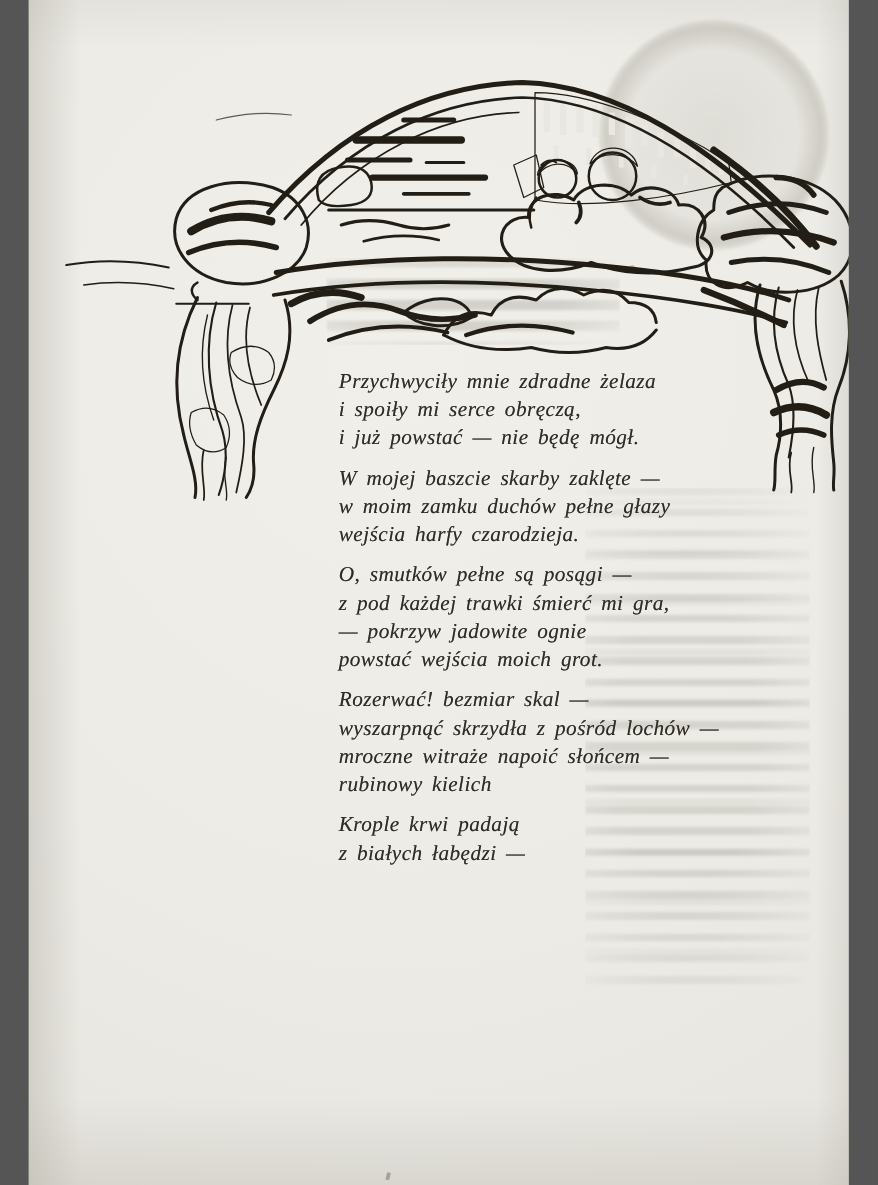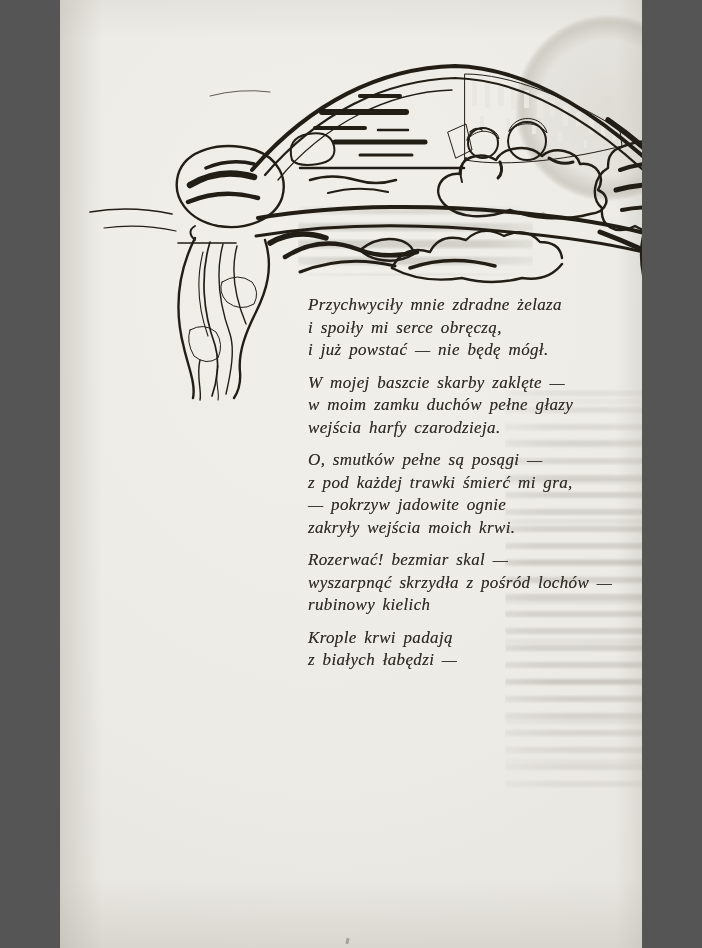--- a/index.html
+++ b/index.html
@@ -1,18 +1,18 @@
 <!DOCTYPE html>
 <html><head>
 <meta charset="utf-8">
 <style>
   html,body{margin:0;padding:0;background:#555;}
   .page{
     position:relative;
-    width:582px;height:948px;
+    width:656px;height:948px;
     margin:0 auto;
     overflow:hidden;
     background-image:
       linear-gradient(90deg, rgba(183,179,169,.45) 0, rgba(183,179,169,0) 42px),
       linear-gradient(270deg, rgba(183,179,169,.28) 0, rgba(183,179,169,0) 26px),
       linear-gradient(0deg, rgba(183,179,169,.32) 0, rgba(183,179,169,0) 70px),
       linear-gradient(180deg, rgba(200,197,189,.25) 0, rgba(200,197,189,0) 40px),
       radial-gradient(120% 90% at 45% 30%, #f0efea 0%, #ecebe6 55%, #e5e3dd 100%);
   }
   .stamp{
@@ -201,25 +201,26 @@
       </div>
       <div class="stanza">
         <div>W mojej baszcie skarby zaklęte —</div>
         <div>w moim zamku duchów pełne głazy</div>
         <div>wejścia harfy czarodzieja.</div>
       </div>
       <div class="stanza">
         <div>O, smutków pełne są posągi —</div>
         <div>z pod każdej trawki śmierć mi gra,</div>
         <div>— pokrzyw jadowite ognie</div>
-        <div>zakryły wejścia moich krwi.</div>
+        <div>powstać wejścia moich grot.</div>
       </div>
       <div class="stanza">
         <div>Rozerwać! bezmiar skal —</div>
         <div>wyszarpnąć skrzydła z pośród lochów —</div>
+        <div>mroczne witraże napoić słońcem —</div>
         <div>rubinowy kielich</div>
       </div>
       <div class="stanza">
         <div>Krople krwi padają</div>
         <div>z białych łabędzi —</div>
       </div>
     </div>
 
   <div class="edge-shadow"></div>
   <div class="speck speck-a"></div>

